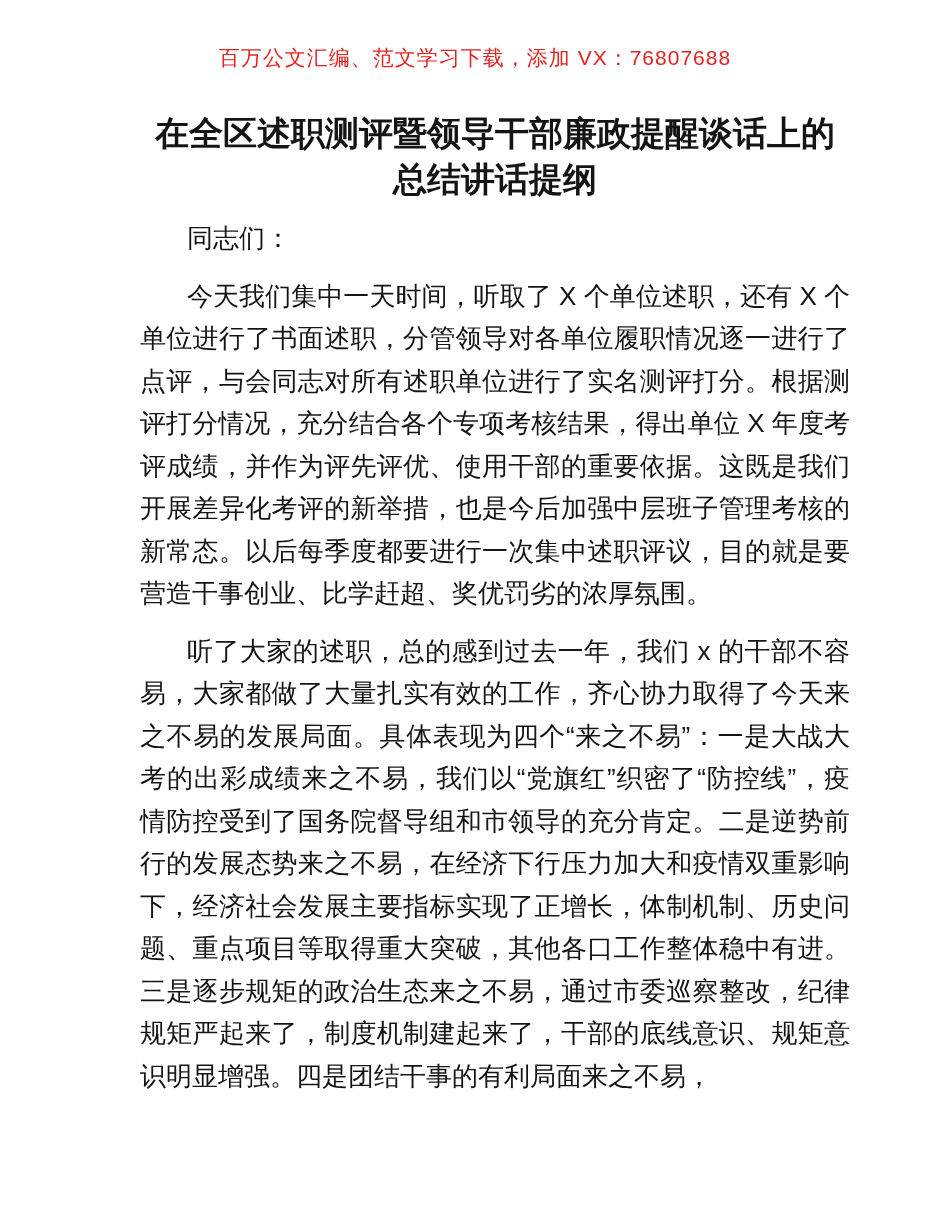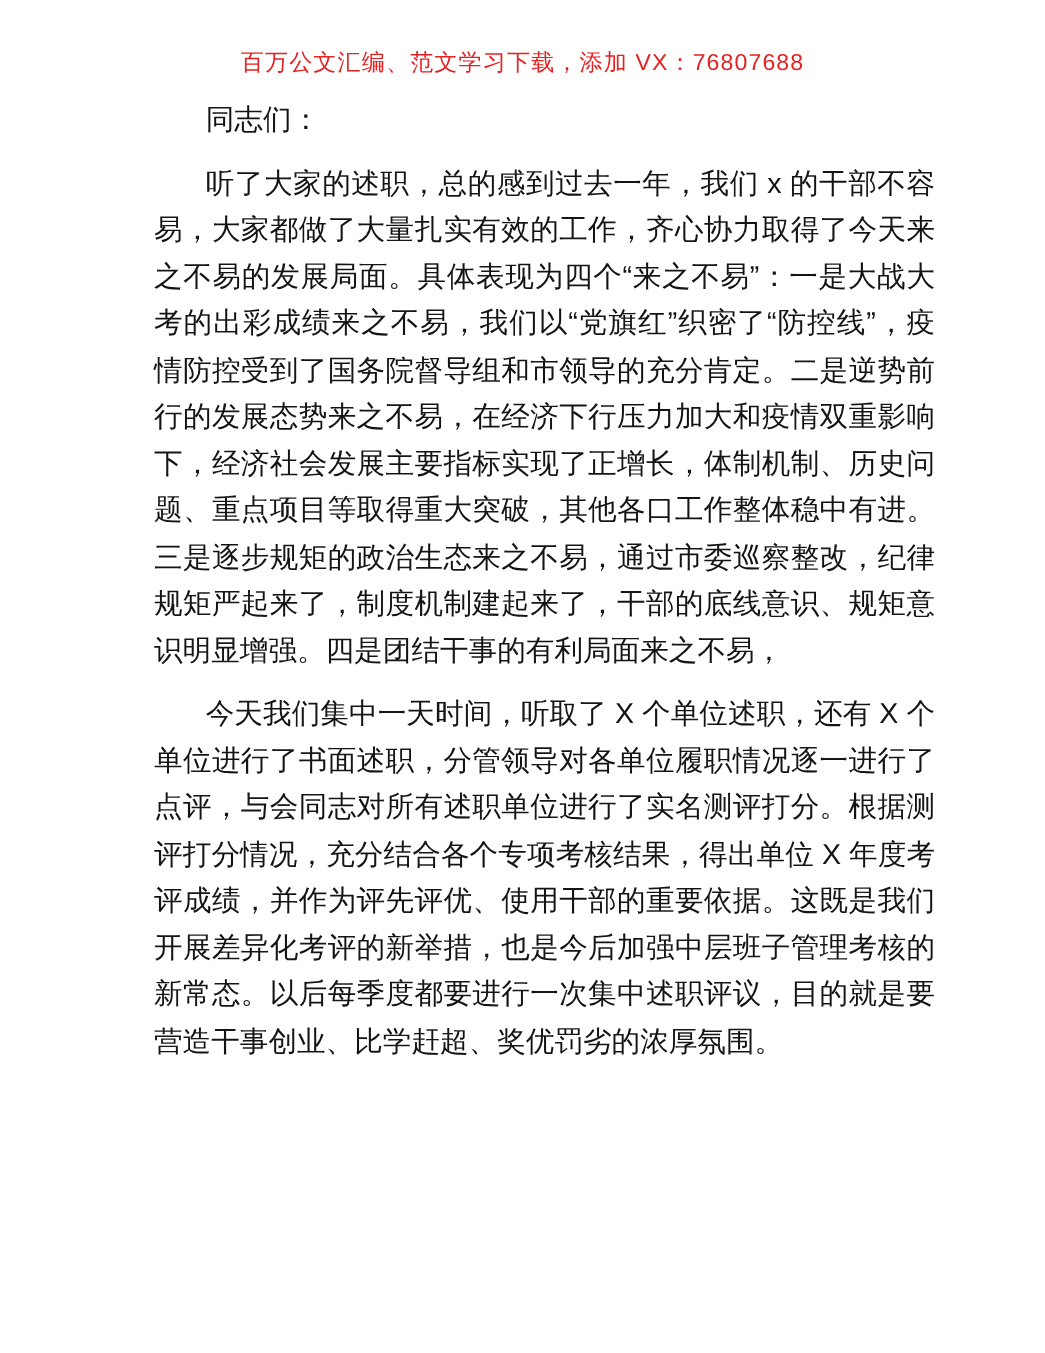--- a/index.html
+++ b/index.html
@@ -48,20 +48,21 @@
     text-indent: 47px;
   }
 </style>
 </head>
 <body>
 
 <div class="page">
 
   <div class="notice">百万公文汇编、范文学习下载，添加 VX：76807688</div>
 
+  <h1 class="doc-title">在全区述职测评暨领导干部廉政提醒谈话上的总结讲话提纲</h1>
 
   <div class="doc-body">
     <p>同志们：</p>
+    <p>今天我们集中一天时间，听取了 X 个单位述职，还有 X 个单位进行了书面述职，分管领导对各单位履职情况逐一进行了点评，与会同志对所有述职单位进行了实名测评打分。根据测评打分情况，充分结合各个专项考核结果，得出单位 X 年度考评成绩，并作为评先评优、使用干部的重要依据。这既是我们开展差异化考评的新举措，也是今后加强中层班子管理考核的新常态。以后每季度都要进行一次集中述职评议，目的就是要营造干事创业、比学赶超、奖优罚劣的浓厚氛围。</p>
     <p>听了大家的述职，总的感到过去一年，我们 x 的干部不容易，大家都做了大量扎实有效的工作，齐心协力取得了今天来之不易的发展局面。具体表现为四个“来之不易”：一是大战大考的出彩成绩来之不易，我们以“党旗红”织密了“防控线”，疫情防控受到了国务院督导组和市领导的充分肯定。二是逆势前行的发展态势来之不易，在经济下行压力加大和疫情双重影响下，经济社会发展主要指标实现了正增长，体制机制、历史问题、重点项目等取得重大突破，其他各口工作整体稳中有进。三是逐步规矩的政治生态来之不易，通过市委巡察整改，纪律规矩严起来了，制度机制建起来了，干部的底线意识、规矩意识明显增强。四是团结干事的有利局面来之不易，</p>
-    <p>今天我们集中一天时间，听取了 X 个单位述职，还有 X 个单位进行了书面述职，分管领导对各单位履职情况逐一进行了点评，与会同志对所有述职单位进行了实名测评打分。根据测评打分情况，充分结合各个专项考核结果，得出单位 X 年度考评成绩，并作为评先评优、使用干部的重要依据。这既是我们开展差异化考评的新举措，也是今后加强中层班子管理考核的新常态。以后每季度都要进行一次集中述职评议，目的就是要营造干事创业、比学赶超、奖优罚劣的浓厚氛围。</p>
   </div>
 
 </div>
 
 </body></html>

